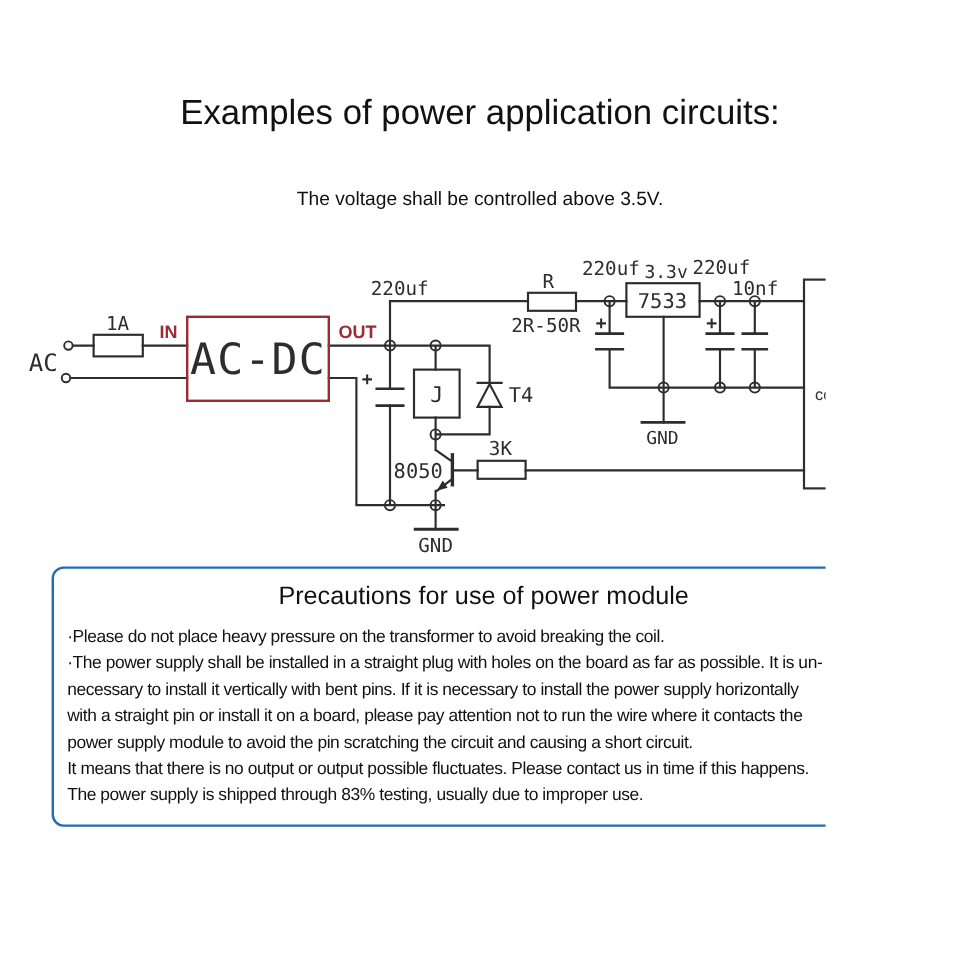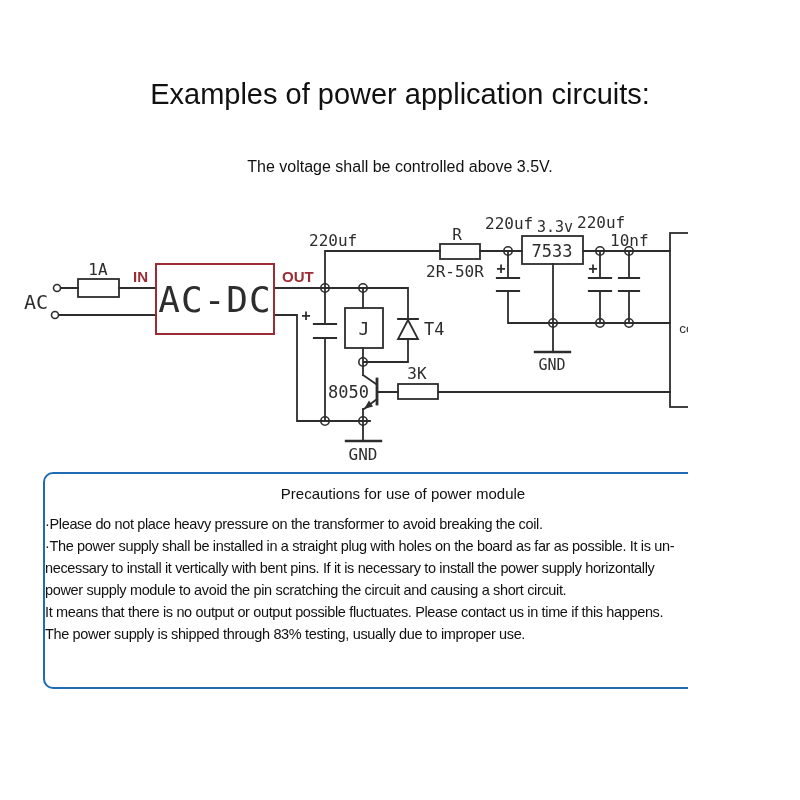--- a/index.html
+++ b/index.html
@@ -5,22 +5,22 @@
   html,body{margin:0;padding:0;background:#ffffff;}
   #page{position:relative;width:688px;height:800px;background:#ffffff;overflow:hidden;
         font-family:"Liberation Sans",sans-serif;color:#1b1b1b;}
   .hdr{position:absolute;left:0;width:800px;text-align:center;}
   #title{top:78px;font-size:29px;line-height:32px;color:#111;}
   #sub1{top:118px;font-size:15.5px;letter-spacing:-0.3px;color:#111;}
   #sub2{top:158px;font-size:16px;color:#111;text-align:center;}
   #circuit-svg{position:absolute;left:0;top:0;}
   #precautions{position:absolute;left:43px;top:472px;width:720px;height:217px;
       border:2.5px solid #1f6cb4;border-radius:10px;box-sizing:border-box;background:#fff;}
-  #precautions .p-title{margin-top:11px;text-align:center;font-size:15px;color:#111;}
-  #precautions .p-body{margin-top:11px;padding-right:8px;}
+  #precautions .p-title{margin-top:11px;text-align:center;font-size:21px;color:#111;}
+  #precautions .p-body{margin-top:11px;padding-left:11px;padding-right:8px;}
   #precautions .p-line{font-size:14.5px;line-height:22px;letter-spacing:-0.35px;color:#111;}
   text{fill:#2d2d2d;}
   .mono{font-family:"DejaVu Sans Mono",monospace;}
   .red{fill:#9c2b33;}
 </style>
 </head>
 <body>
 
 <div id="page">
 
@@ -128,19 +128,20 @@
     <text class="mono" x="417" y="379" font-size="16" text-anchor="middle">3K</text>
     <text class="mono" x="363" y="460" font-size="16" text-anchor="middle">GND</text>
   </svg>
 
   <div id="precautions">
     <div class="p-title">Precautions for use of power module</div>
     <div class="p-body">
       <div class="p-line">·Please do not place heavy pressure on the transformer to avoid breaking the coil.</div>
       <div class="p-line">·The power supply shall be installed in a straight plug with holes on the board as far as possible. It is un-</div>
       <div class="p-line">necessary to install it vertically with bent pins. If it is necessary to install the power supply horizontally</div>
+      <div class="p-line">with a straight pin or install it on a board, please pay attention not to run the wire where it contacts the</div>
       <div class="p-line">power supply module to avoid the pin scratching the circuit and causing a short circuit.</div>
       <div class="p-line">It means that there is no output or output possible fluctuates. Please contact us in time if this happens.</div>
       <div class="p-line">The power supply is shipped through 83% testing, usually due to improper use.</div>
     </div>
   </div>
 
 </div>
 
 </body></html>

